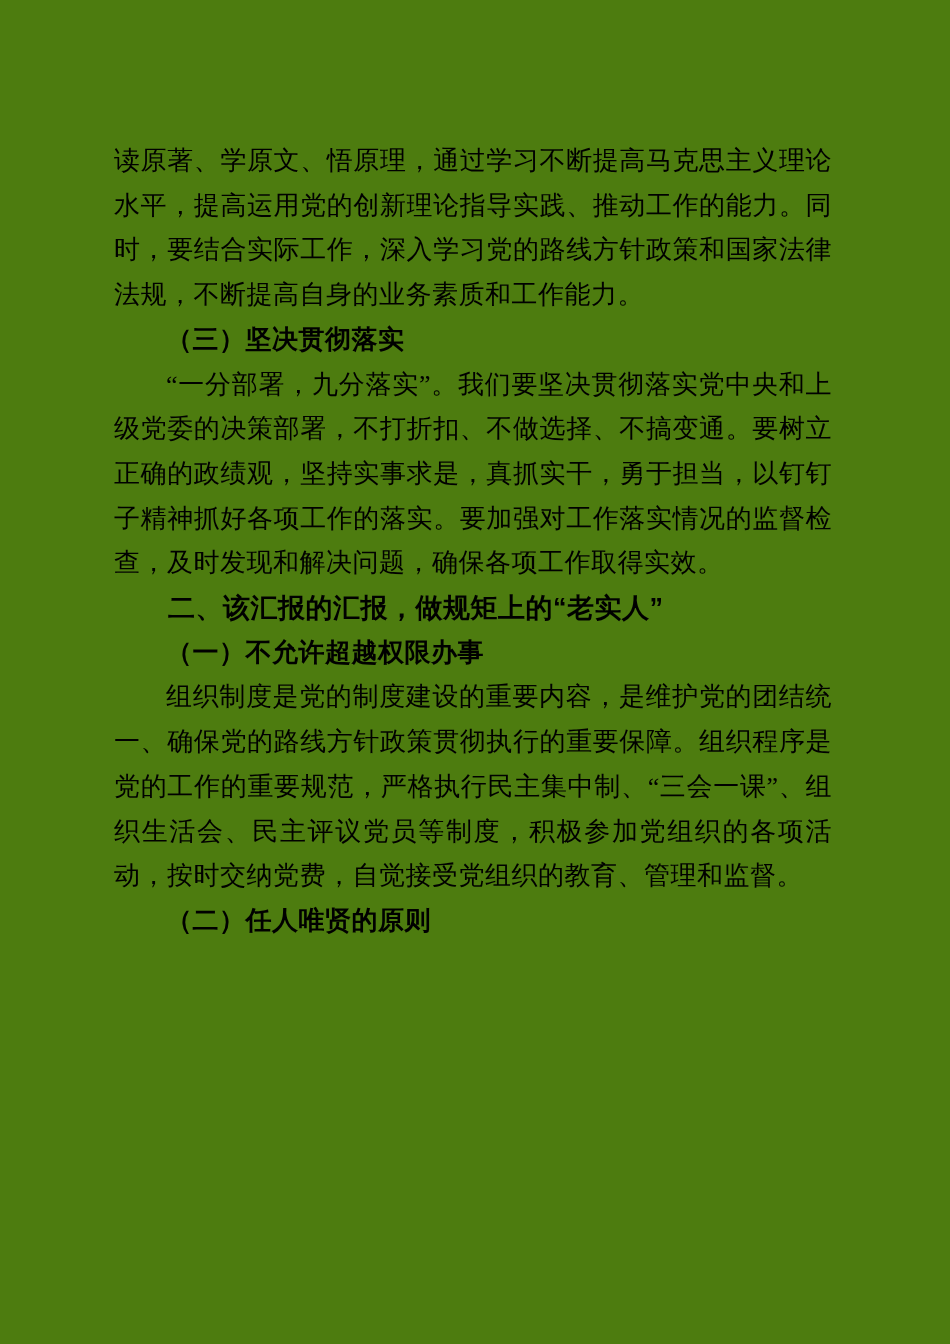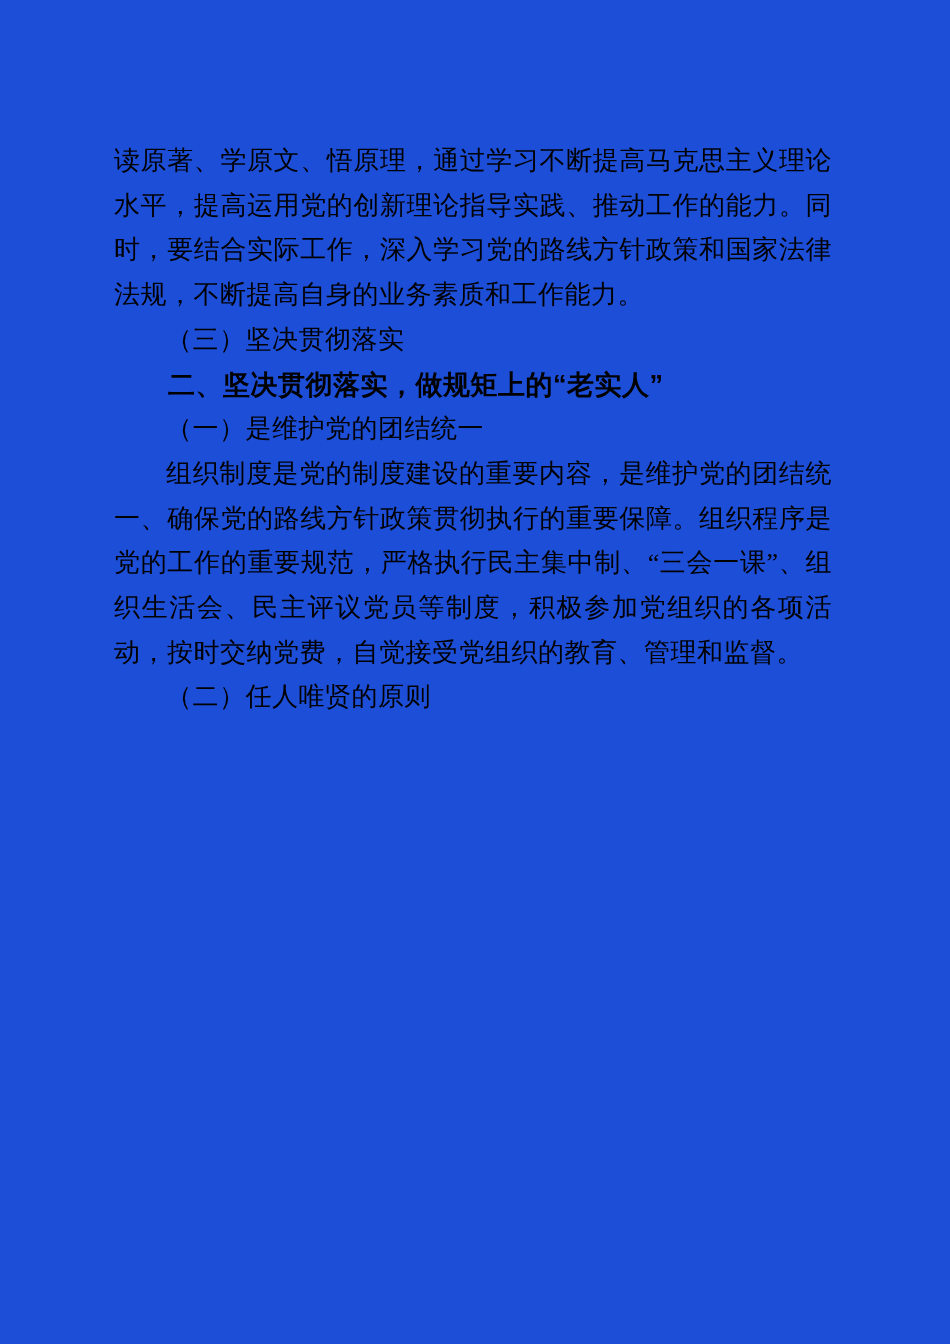--- a/index.html
+++ b/index.html
@@ -37,35 +37,36 @@
     font-weight: normal;
   }
   
   .para-cont {
     text-indent: 0;
     font-weight: normal;
   }
   
   .subheading {
     text-indent: 2em;
-    font-weight: normal;
+    font-weight: bold;
   }
   
   .section-heading {
     text-indent: 2em;
     font-family: "Liberation Sans", "DejaVu Sans", sans-serif;
     font-weight: bold;
     font-size: 27px !important;
   }
 </style>
 </head>
 <body>
 
-<div class="page" style="background: #1d4ed8;">
+<div class="page" style="background: #4d7c0f;">
   <div class="doc-content" style="color: rgb(0, 0, 0);">
     <p class="para-cont">读原著、学原文、悟原理，通过学习不断提高马克思主义理论水平，提高运用党的创新理论指导实践、推动工作的能力。同时，要结合实际工作，深入学习党的路线方针政策和国家法律法规，不断提高自身的业务素质和工作能力。</p>
     <p class="subheading">（三）坚决贯彻落实</p>
-    <p class="section-heading">二、坚决贯彻落实，做规矩上的“老实人”</p>
-    <p class="subheading">（一）是维护党的团结统一</p>
+    <p class="para">“一分部署，九分落实”。我们要坚决贯彻落实党中央和上级党委的决策部署，不打折扣、不做选择、不搞变通。要树立正确的政绩观，坚持实事求是，真抓实干，勇于担当，以钉钉子精神抓好各项工作的落实。要加强对工作落实情况的监督检查，及时发现和解决问题，确保各项工作取得实效。</p>
+    <p class="section-heading">二、该汇报的汇报，做规矩上的“老实人”</p>
+    <p class="subheading">（一）不允许超越权限办事</p>
     <p class="para">组织制度是党的制度建设的重要内容，是维护党的团结统一、确保党的路线方针政策贯彻执行的重要保障。组织程序是党的工作的重要规范，严格执行民主集中制、“三会一课”、组织生活会、民主评议党员等制度，积极参加党组织的各项活动，按时交纳党费，自觉接受党组织的教育、管理和监督。</p>
     <p class="subheading">（二）任人唯贤的原则</p>
   </div>
 </div>
 
 </body></html>

